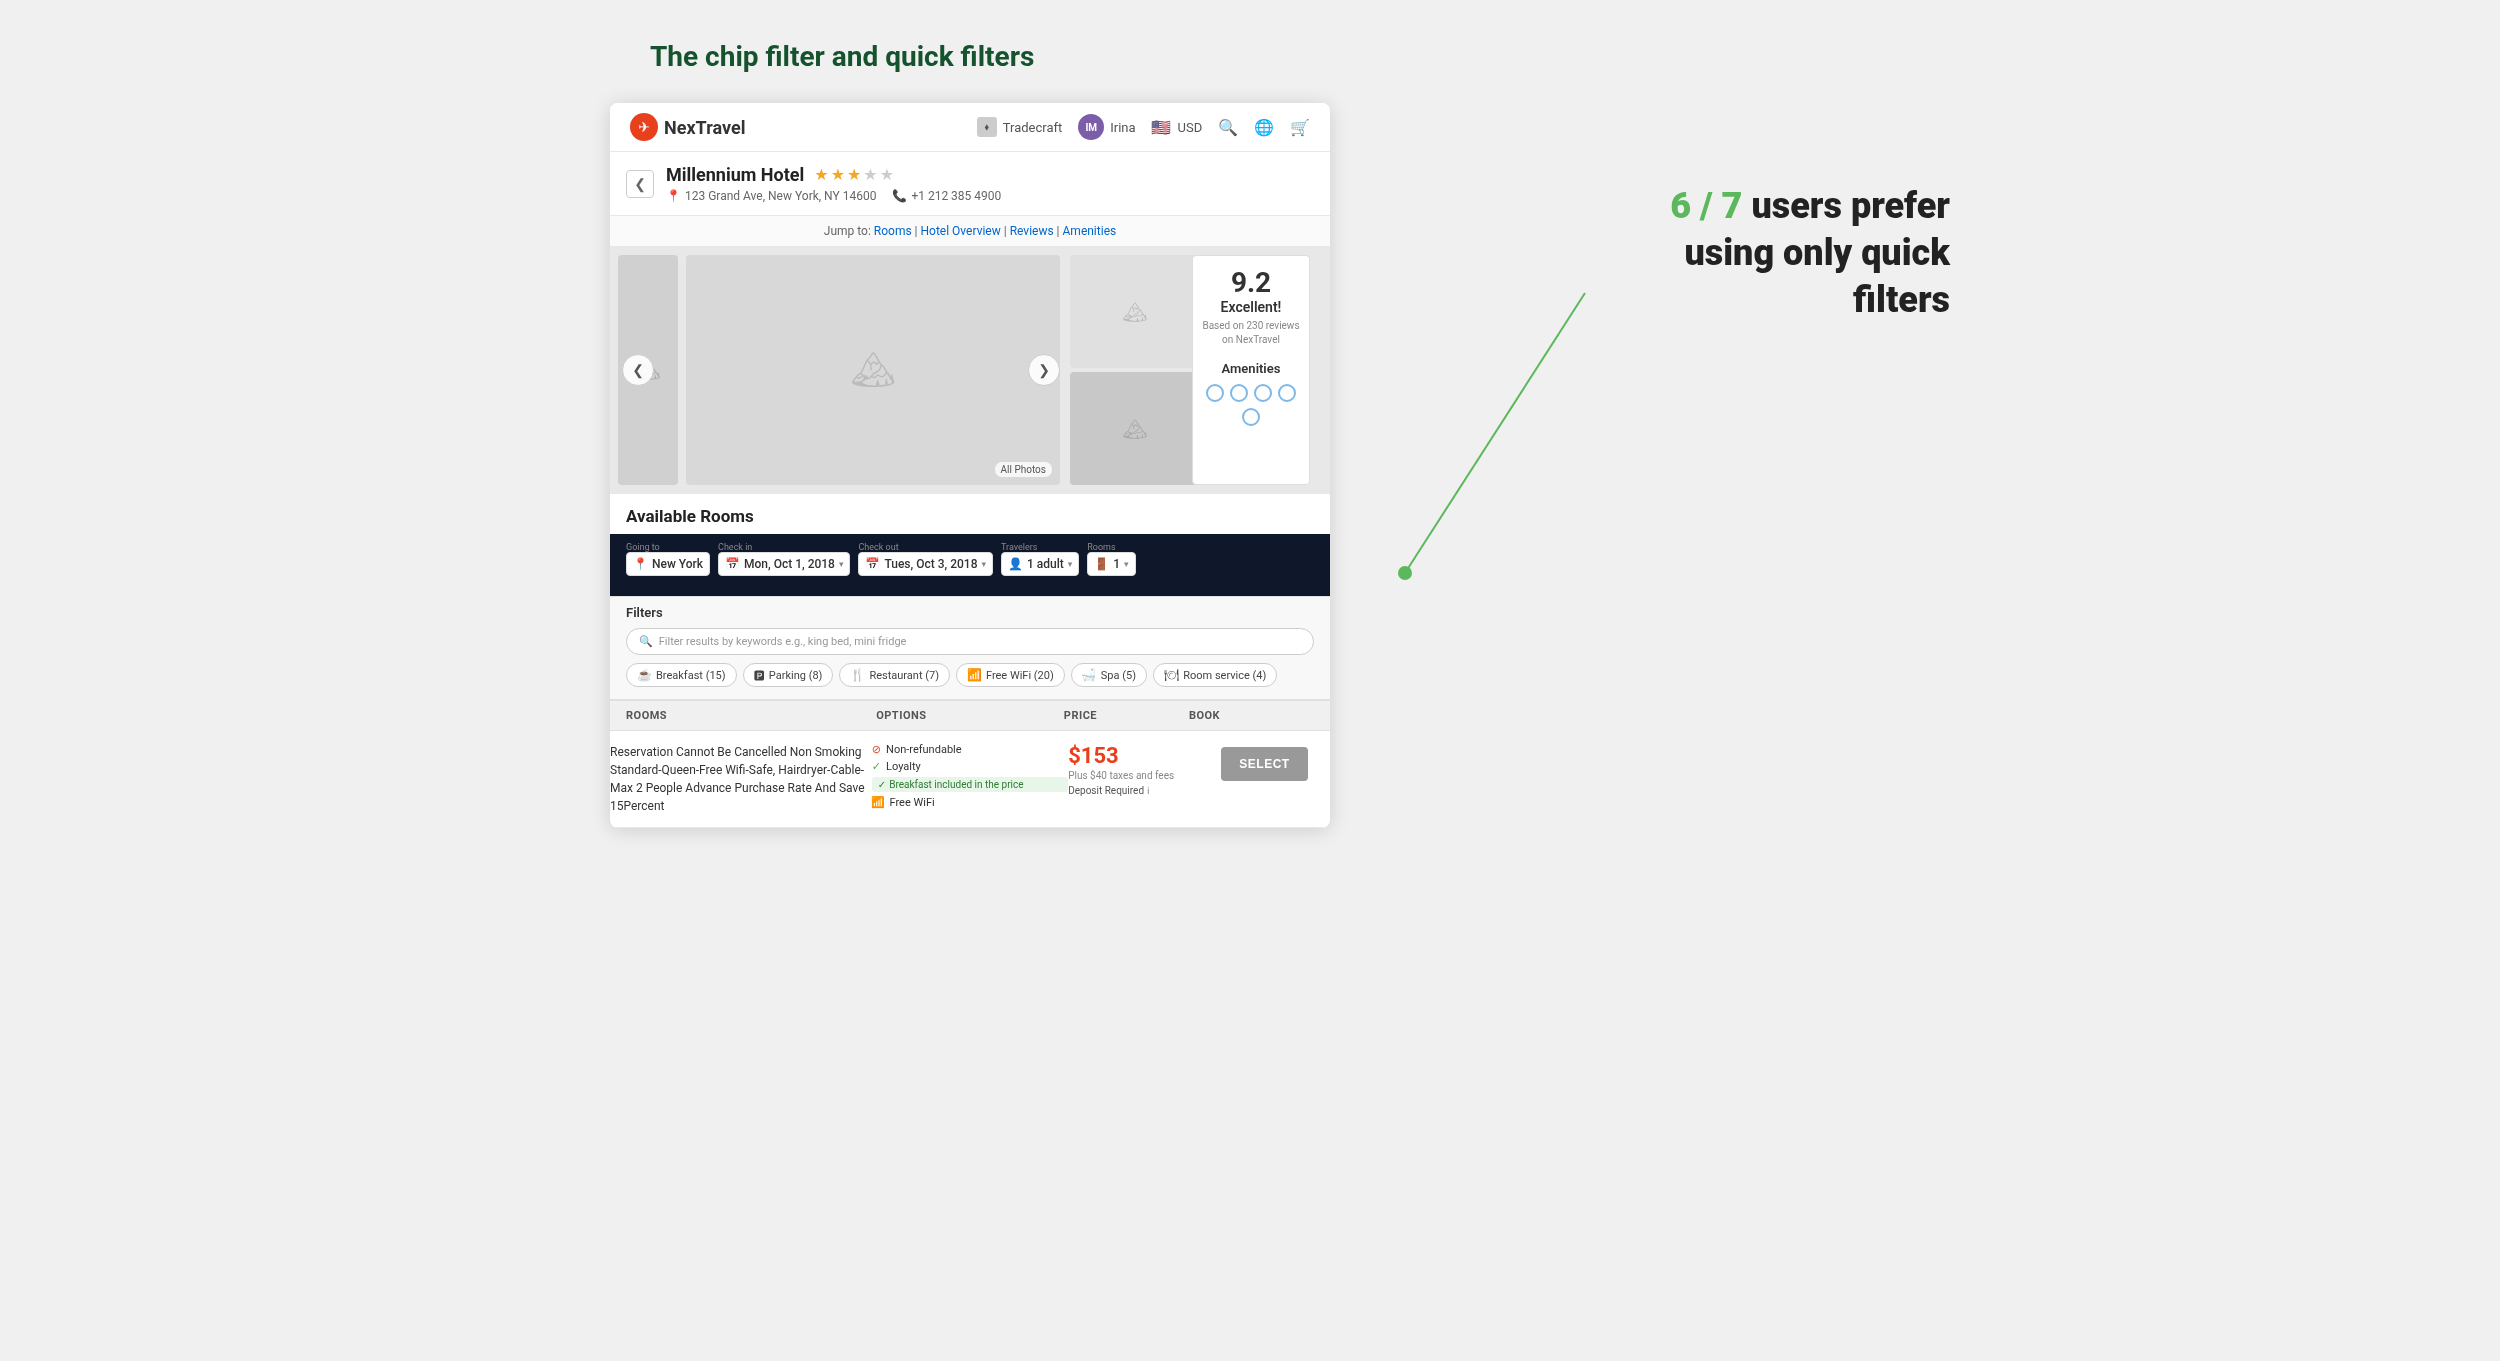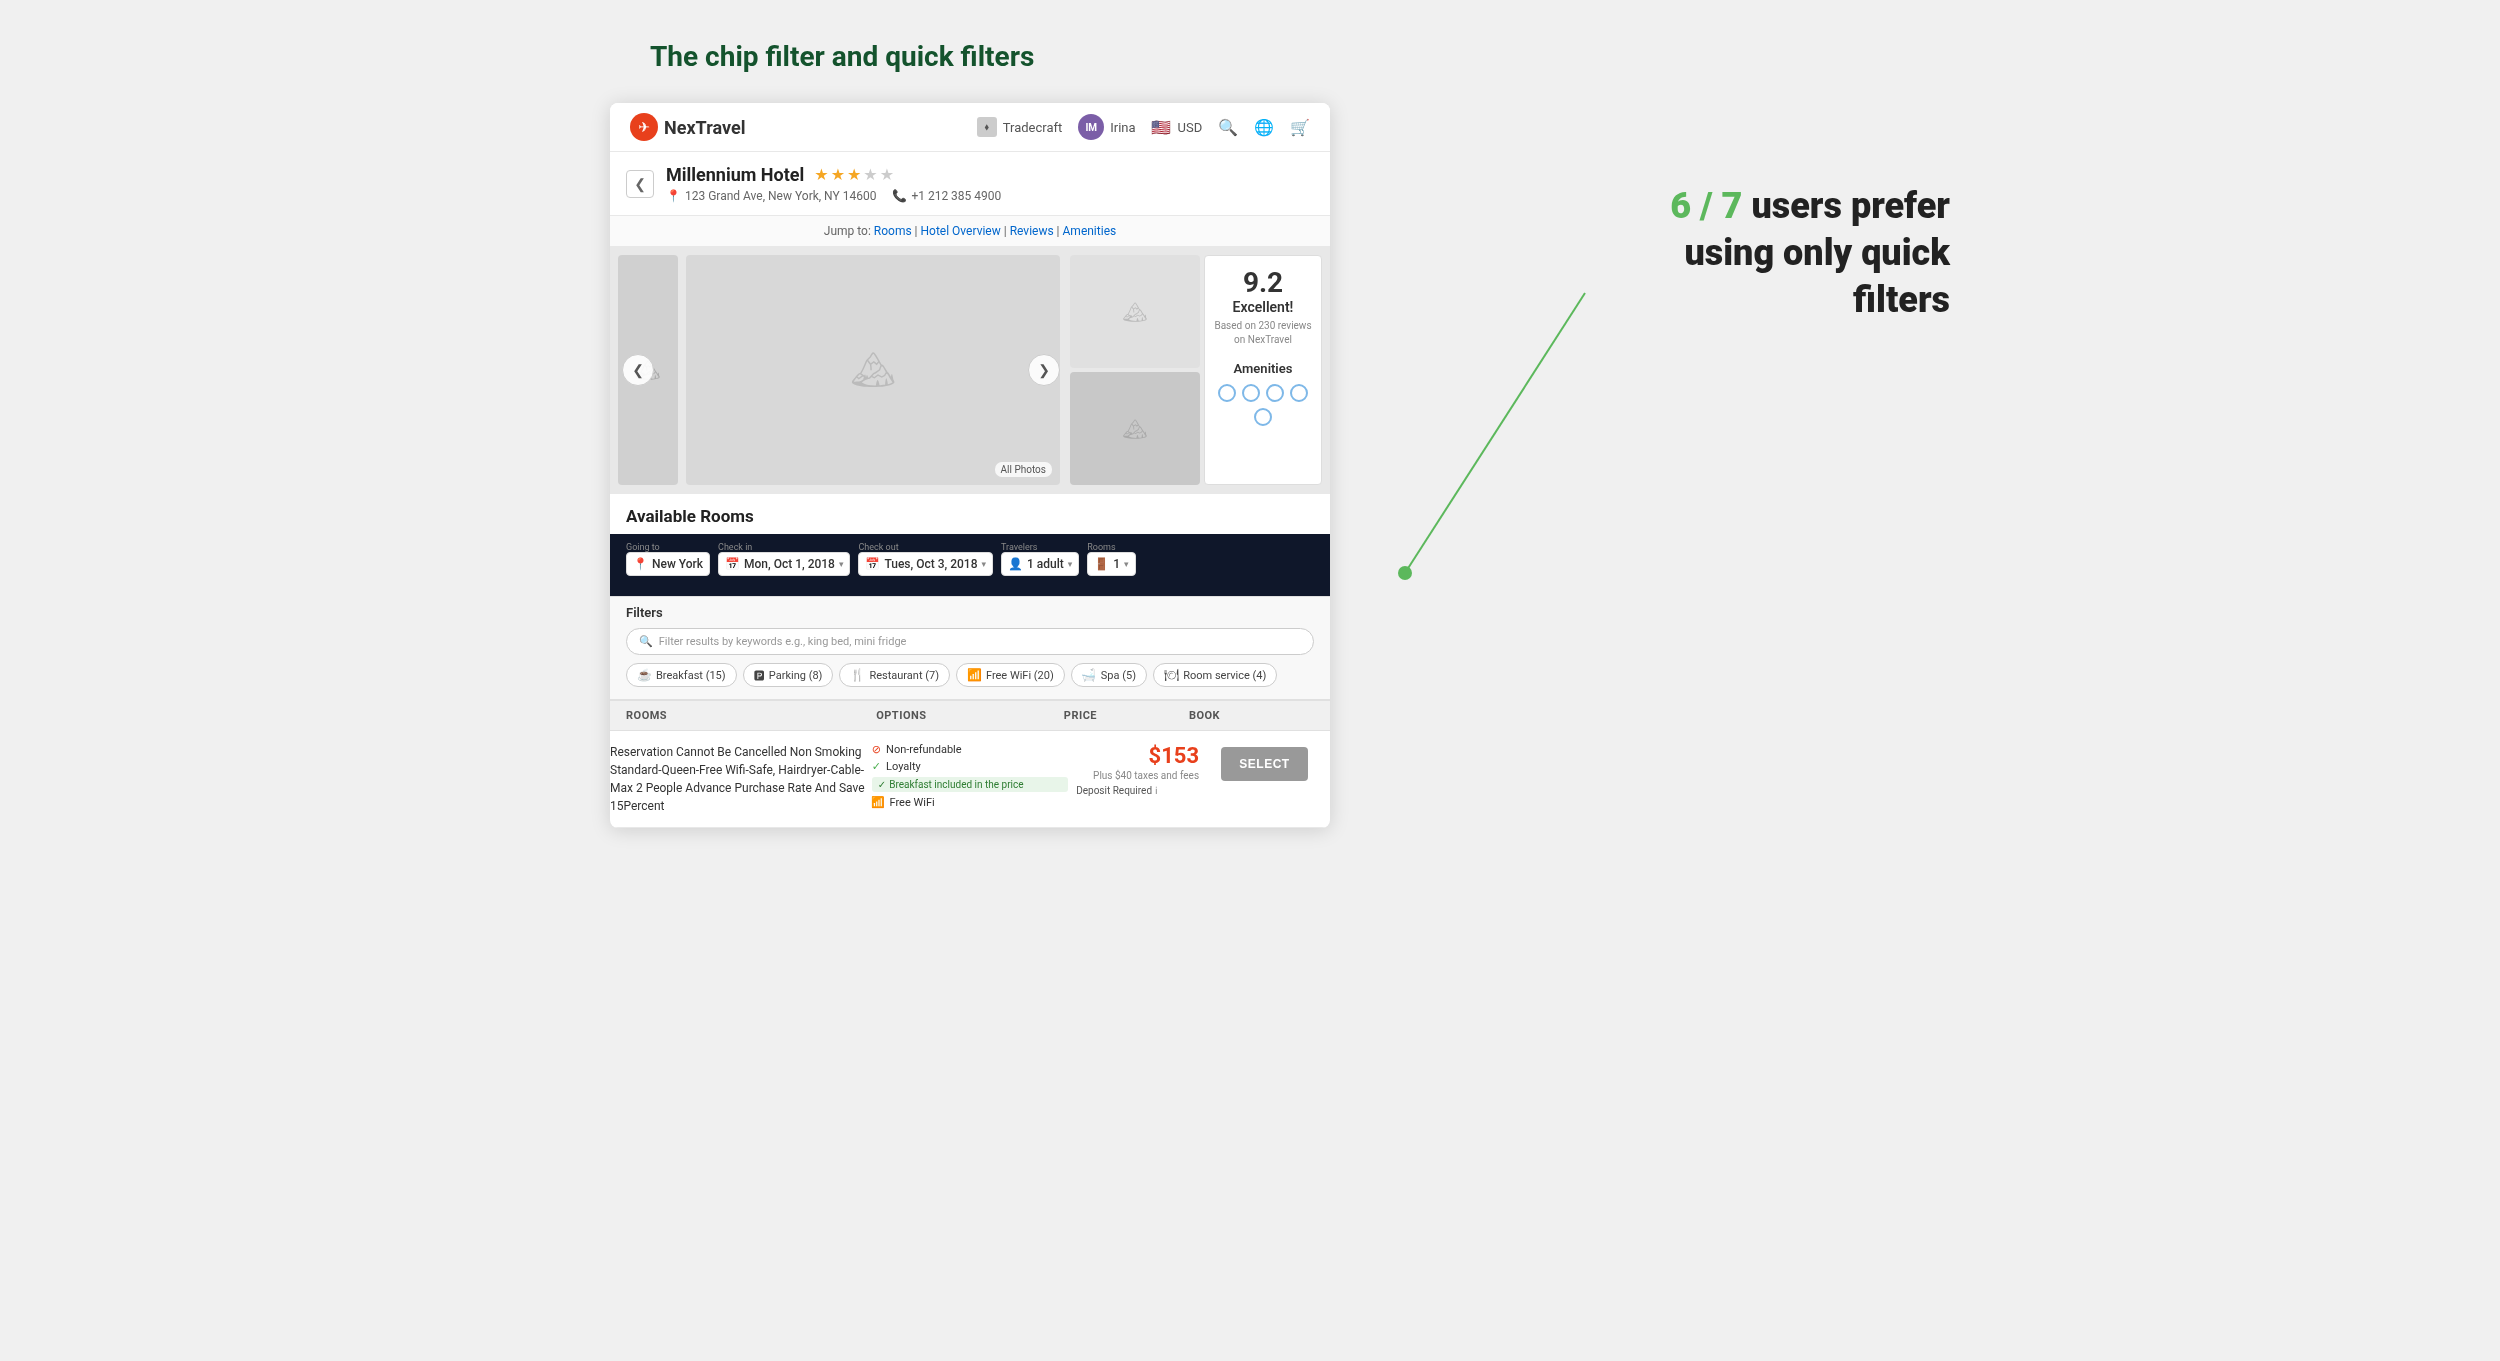--- a/index.html
+++ b/index.html
@@ -375,22 +375,21 @@
       color: #2e7d32;
       font-size: 10px;
       padding: 2px 6px;
       border-radius: 3px;
       display: flex;
       align-items: center;
       gap: 3px;
     }
     .option-wifi { font-size: 11px; color: #333; display: flex; align-items: center; gap: 4px; }
     .price-col {
-      text-align: right;
-      margin-left: 8px;
+      text-align: left;
     }
     .price-main {
       font-size: 22px;
       font-weight: 700;
       color: #e8401c;
     }
     .price-taxes {
       font-size: 10px;
       color: #888;
       margin-top: 2px;
@@ -510,21 +509,21 @@
 
         <div style="position:absolute; right:130px; top:8px; bottom:8px; width:130px; display:flex; flex-direction:column; gap:4px;">
           <div style="flex:1; background:#e0e0e0; border-radius:4px; display:flex; align-items:center; justify-content:center;">
             <span style="color:#bbb; font-size:20px;">🏔</span>
           </div>
           <div style="flex:1; background:#c8c8c8; border-radius:4px; display:flex; align-items:center; justify-content:center;">
             <span style="color:#aaa; font-size:20px;">🏔</span>
           </div>
         </div>
 
-        <div style="position:absolute; right:8px; top:8px; bottom:8px; width:118px; background:#fff; border:1px solid #ddd; border-radius:4px; padding:10px 8px; text-align:center;">
+        <div style="position:absolute; right:20px; top:8px; bottom:8px; width:118px; background:#fff; border:1px solid #ddd; border-radius:4px; padding:10px 8px; text-align:center;">
           <div class="rating-score">9.2</div>
           <div class="rating-label">Excellent!</div>
           <div class="rating-based">Based on 230 reviews on NexTravel</div>
           <div class="amenities-title">Amenities</div>
           <div class="amenity-circles">
             <div class="amenity-circle"></div>
             <div class="amenity-circle"></div>
             <div class="amenity-circle"></div>
             <div class="amenity-circle"></div>
             <div class="amenity-circle"></div>

